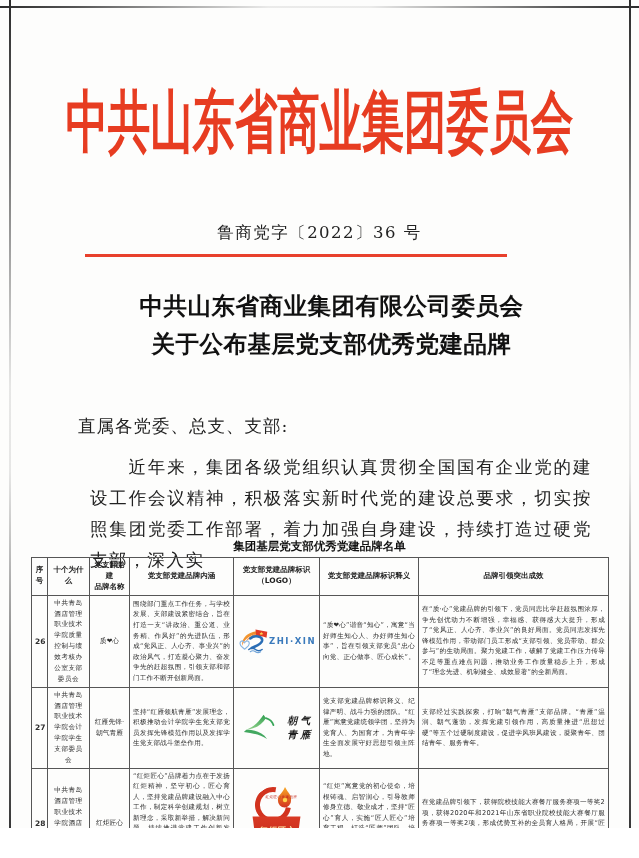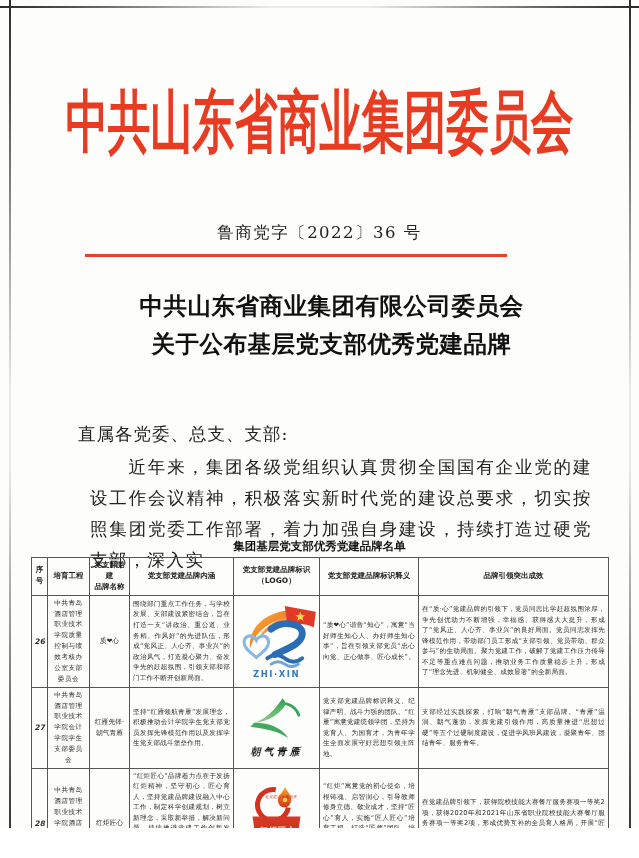--- a/index.html
+++ b/index.html
@@ -16,38 +16,38 @@
             background:linear-gradient(to right,#242424,#8a8a8a);}
   
   .org-name{position:absolute;top:88px;left:0;width:639px;margin:0;text-align:center;
             font-size:45px;font-weight:bold;line-height:1;white-space:nowrap;
             transform:scale(.94,1.5);transform-origin:50% 0;letter-spacing:0;}
   .doc-no{position:absolute;top:222px;left:0;width:639px;text-align:center;
           font-size:16.5px;letter-spacing:1.5px;color:#222;}
   .red-line{position:absolute;top:254px;left:85px;width:422px;height:2.5px;}
   .doc-title{position:absolute;top:276px;left:0;width:639px;margin:12px;text-align:center;
              font-size:23.5px;font-weight:bold;line-height:37.5px;color:#111;letter-spacing:.5px;}
-  .salutation{position:absolute;top:414px;left:78px;font-size:17.5px;letter-spacing:1px;color:#222;margin-top:8px;}
+  .salutation{position:absolute;top:414px;left:78px;font-size:17.5px;letter-spacing:1px;color:#222;}
   .body-par{position:absolute;top:440px;left:78px;width:502px;margin:12px;font-size:17.5px;
             line-height:31px;letter-spacing:1.6px;text-align:justify;text-indent:2.2em;color:#222;}
   .tbl-caption{position:absolute;top:539px;left:31px;width:577px;text-align:center;
                font-size:11.5px;font-weight:bold;color:#111;}
   
   table.brand{position:absolute;top:557px;left:31px;width:577px;border-collapse:collapse;
               table-layout:fixed;font-family:"DejaVu Sans","Liberation Sans",sans-serif;}
   table.brand th,table.brand td{border:1px solid #565656;padding:2px 3px;vertical-align:middle;
               color:#2e2e2e;overflow:hidden;}
   table.brand th{font-size:7.5px;font-weight:bold;text-align:center;line-height:1.45;height:30px;color:#1e1e1e;}
-  td.c-no{font-size:7.5px;text-align:left;font-weight:bold;font-style:italic;}
+  td.c-no{font-size:7.5px;text-align:left;font-weight:bold;}
   td.c-branch{font-size:6.6px;text-align:center;line-height:1.65;letter-spacing:.5px;}
   td.c-brand{font-size:6.8px;text-align:center;line-height:1.6;}
   td.c-text{font-size:6.6px;text-align:justify;line-height:1.6;letter-spacing:.2px;}
   td.c-logo{text-align:center;padding:1px;}
   tr.r1{height:84px;} tr.r2{height:78px;} tr.r3{height:85px;}
-  .logo-box{display:flex;flex-direction:column;align-items:center;justify-content:center;gap:1px;}
+  .logo-box{display:flex;flex-direction:row;align-items:center;justify-content:center;gap:1px;}
   .logo-cap-blue{font-size:8.5px;font-weight:bold;letter-spacing:1.5px;color:#3a7abc;
                  font-family:"DejaVu Sans","Liberation Sans",sans-serif;}
   .logo-cap-ink{font-size:10px;font-weight:bold;font-style:italic;letter-spacing:3px;color:#1f1f1f;
                 font-family:Liberation Mono, monospace;}
   
   .torch{position:relative;width:58px;height:74px;}
   .torch-ring{position:absolute;top:1px;left:7px;width:26px;height:26px;border-radius:50%;
               border:5px solid #d2331f;border-right-color:transparent;transform:rotate(-35deg);}
   .torch-side-text{position:absolute;top:9px;left:14px;width:40px;font-size:3.5px;color:#c2271c;
                    text-align:center;letter-spacing:.5px;}
@@ -92,21 +92,21 @@
         <col style="width:42px">
         <col style="width:40px">
         <col style="width:104px">
       <col style="width:86px">
         <col style="width:99px">
         <col style="width:190px">
     </colgroup>
     <tbody>
         <tr>
       <th>序号</th>
-      <th>培育工程</th>
+      <th>十个为什么</th>
       <th style="white-space:pre-line">党支部党建
 品牌名称</th>
       <th>党支部党建品牌内涵</th>
       <th style="white-space:pre-line">党支部党建品牌标识
 （LOGO）</th>
       <th>党支部党建品牌标识释义</th>
       <th>品牌引领突出成效</th>
     </tr>
 
     <tr class="r1">

